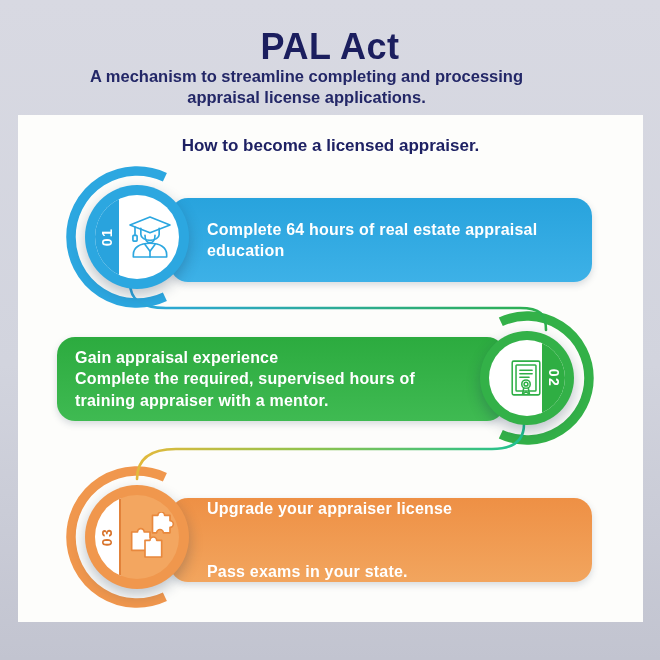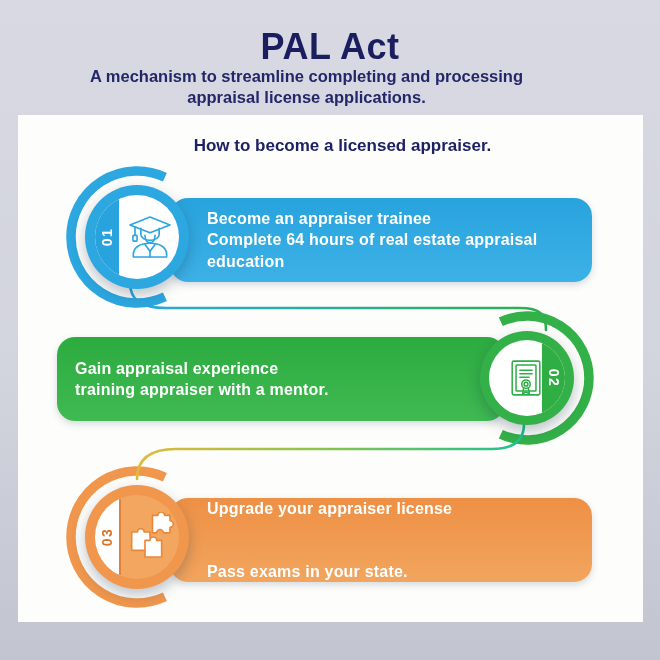--- a/index.html
+++ b/index.html
@@ -9,21 +9,21 @@
           background:linear-gradient(180deg,#d8d9e2 0%, #d2d4de 55%, #c2c4d0 100%); }
 
   .page-title { position:absolute; top:26px; left:0; width:660px; text-align:center;
                 font-size:36px; font-weight:800; letter-spacing:.5px; color:#1b1e5e; }
   .page-subtitle { position:absolute; top:66px; left:0; width:613px; text-align:center;
                    font-size:16.5px; font-weight:700; color:#232767; line-height:1.28; }
 
   .card { position:absolute; left:18px; top:115px; width:625px; height:507px;
           background:#fdfdfb; }
   .card-heading { position:absolute; left:18px; top:136px; width:625px; text-align:center;
-                  font-size:17px; font-weight:700; color:#1e2163;margin-left:12px; }
+                  font-size:17px; font-weight:700; color:#1e2163; }
 
   svg.overlay { position:absolute; left:0; top:0; width:660px; height:660px; z-index:1; }
 
   .bar { position:absolute; z-index:2; height:84px; border-radius:18px;
          display:flex; flex-direction:column; justify-content:center;
          color:#fff; font-size:16px; font-weight:600; line-height:1.32;
          letter-spacing:.2px; box-shadow:0 3px 7px rgba(40,60,90,.18); }
   .bar-1 { left:170px; top:198px; width:422px; padding-left:37px;
            background:linear-gradient(180deg,#28a3dd,#3db1e7); }
   .bar-2 { left:57px;  top:337px; width:448px; padding-left:18px;
@@ -87,21 +87,20 @@
       </linearGradient>
     </defs>
     <path d="M 164.9 177.2 A 66 66 0 1 0 164.9 296.8" fill="none" stroke="#2ca7e0" stroke-width="9.5"></path>
     <path d="M 500.8 321.8 A 62 62 0 1 1 500.8 434.2" fill="none" stroke="#33b148" stroke-width="9.5"></path>
     <path d="M 164.9 477.2 A 66 66 0 1 0 164.9 596.8" fill="none" stroke="#f0974d" stroke-width="9.5"></path>
     <path d="M 130 283 C 130 299 140 308 166 308 L 520 308 C 540 308 546 314 546 330" fill="none" stroke="url(#gc1)" stroke-width="2.6" stroke-linecap="round"></path>
     <path d="M 524 424 C 524 440 514 449 492 449 L 176 449 C 152 449 137 457 137 479" fill="none" stroke="url(#gc2)" stroke-width="2.6" stroke-linecap="round"></path>
   </svg>
 
   <div class="bar bar-1">
-    <div>Become an appraiser trainee</div>
     <div>Complete 64 hours of real estate appraisal</div>
     <div>education</div>
   </div>
   <div class="big-circle circ-1">
     <div class="inner-disc">
       <div class="lens lens-left">
         <span class="step-number rot-ccw">01</span>
       </div>
       <svg class="step-icon" width="50" height="50" viewBox="0 0 60 60" fill="none" stroke="#2ca7e0" stroke-width="2" stroke-linejoin="round" stroke-linecap="round">
         <path d="M30 6 L54 15.5 L30 25 L6 15.5 Z"></path>
@@ -111,20 +110,21 @@
         <path d="M24 28 C24 33.5 26.5 37 30 37 C33.5 37 36 33.5 36 28"></path>
         <path d="M10 54 V51 C10 42.5 18 37.5 30 37.5 C42 37.5 50 42.5 50 51 V54 Z"></path>
         <path d="M24 39 L30 47 L36 39"></path>
         <path d="M30 47 V54"></path>
       </svg>
     </div>
   </div>
 
   <div class="bar bar-2">
     <div>Gain appraisal experience</div>
+    <div>Complete the required, supervised hours of</div>
     <div>training appraiser with a mentor.</div>
   </div>
   <div class="big-circle circ-2">
     <div class="inner-disc">
       <div class="lens lens-right">
         <span class="step-number rot-cw">02</span>
       </div>
       <svg class="step-icon" width="46" height="46" viewBox="0 0 60 60" fill="none" stroke="#2faf47" stroke-width="2" stroke-linejoin="round" stroke-linecap="round">
         <rect x="12" y="8" width="36" height="44" rx="2"></rect>
         <rect x="17" y="13" width="26" height="34" rx="1"></rect>

